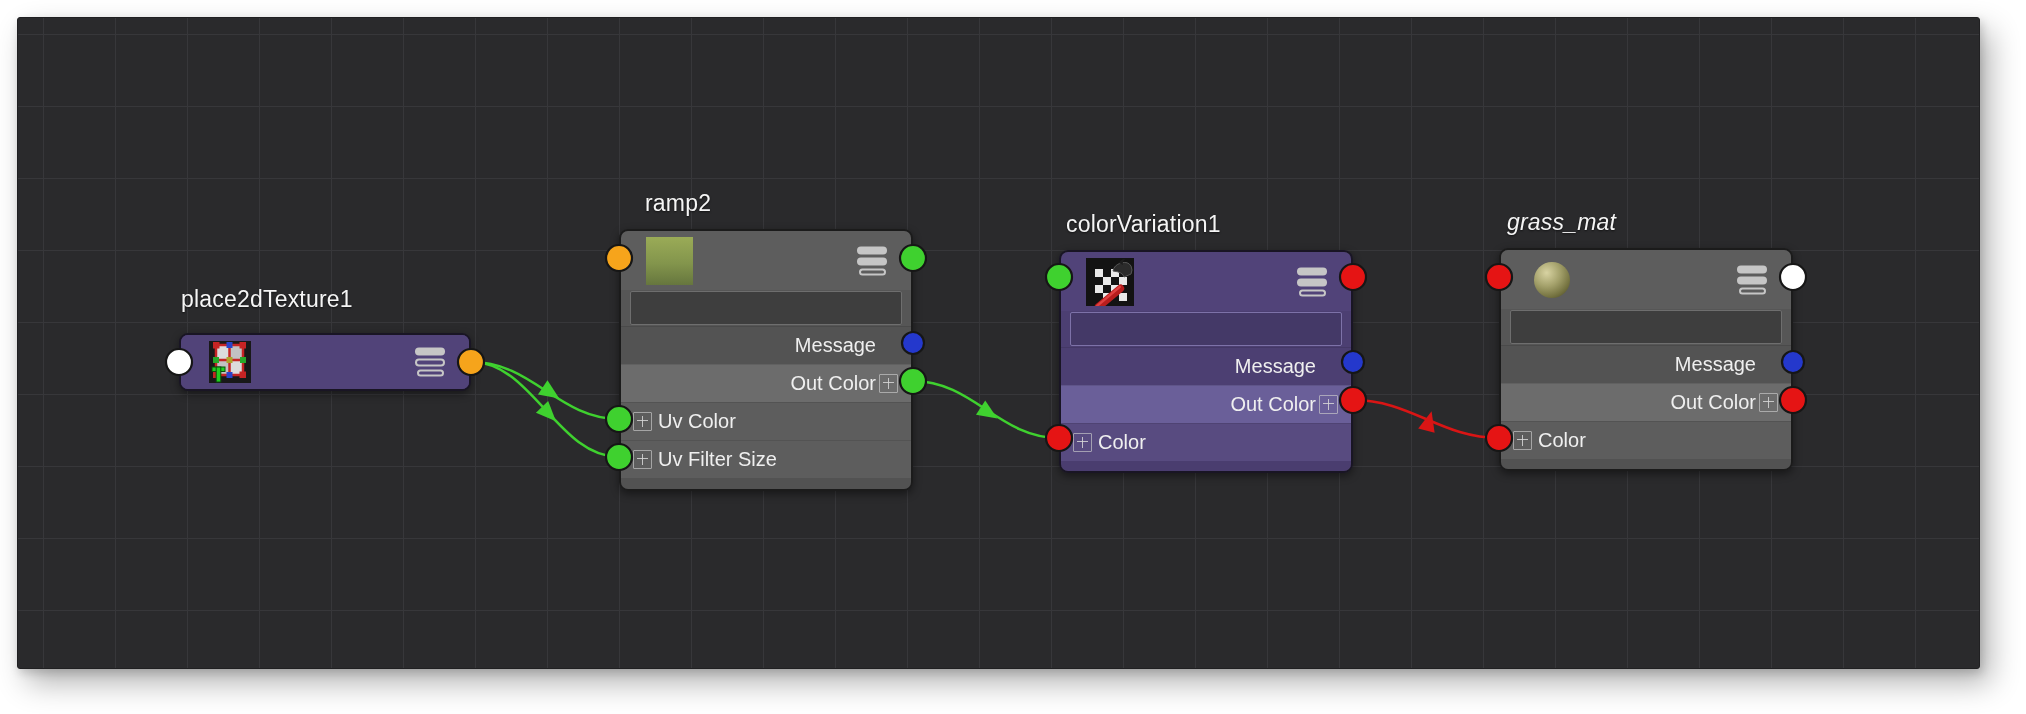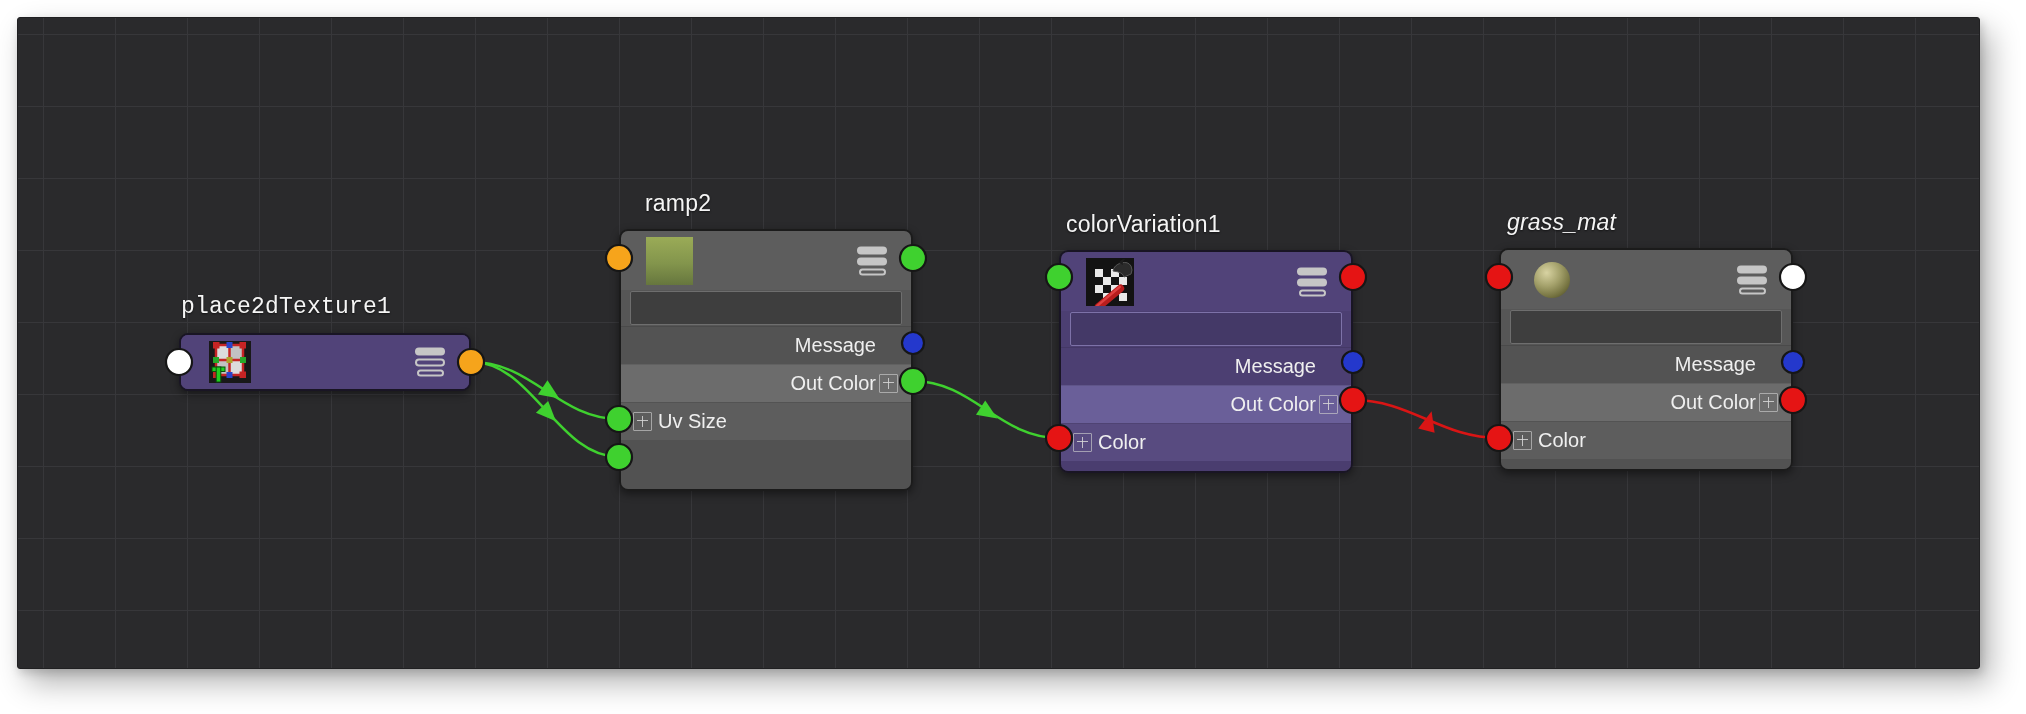--- a/index.html
+++ b/index.html
@@ -102,21 +102,21 @@
     <path d="M454,344 C514,344 540,439 601,439" fill="none" stroke-width="2.5" class="hit" stroke="#3fd12f"></path>
     <path d="M895,363 C955,363 981,420 1041,420" fill="none" stroke-width="2.5" class="hit" stroke="#3fd12f"></path>
     <path d="M1335,382 C1393,382 1423,420 1481,420" fill="none" stroke-width="2.5" class="hit" stroke="#d91515"></path>
 
     <polygon points="-10,-8.5 10,0 -10,8.5" transform="translate(533,375) rotate(34)" fill="#3fd12f"></polygon>
     <polygon points="-10,-8.5 10,0 -10,8.5" transform="translate(531,396) rotate(46)" fill="#3fd12f"></polygon>
     <polygon points="-10,-8.5 10,0 -10,8.5" transform="translate(971,395) rotate(33)" fill="#3fd12f"></polygon>
     <polygon points="-10,-8.5 10,0 -10,8.5" transform="translate(1411,403) rotate(-75)" fill="#d91515"></polygon>
   </svg>
 
-  <div class="node-title" style="left:163px;top:276px;font-family:Liberation Mono, monospace;">place2dTexture1</div>
+  <div class="node-title" style="left:163px;top:268px;">place2dTexture1</div>
   <div class="node-title" style="left:607px;top:172px;margin-left:20px;">ramp2</div>
   <div class="node-title" style="left:1048px;top:193px;">colorVariation1</div>
   <div class="node-title" style="left:1489px;top:191px;font-style:italic;">grass_mat</div>
 
   <div class="node purple p2d" style="left:161px;top:315px;width:292px;height:58px;">
     <div class="header">
       <svg class="hicon" width="42" height="42" viewBox="0 0 42 42">
         <rect x="0" y="0" width="42" height="42" fill="#191919"></rect>
         <rect x="7" y="4" width="27" height="30" fill="#dcdcdc"></rect>
         <rect x="20.5" y="4" width="13.5" height="15" fill="#c2c2c2"></rect>
@@ -168,21 +168,25 @@
     <div class="row right msg">
       <span class="lbl">Message</span>
       <span class="plusbox ghost"></span>
     </div>
     <div class="row right hi">
       <span class="lbl">Out Color</span>
       <span class="plusbox"></span>
     </div>
     <div class="row left plain">
       <span class="plusbox"></span>
-      <span class="lbl">Uv Size</span>
+      <span class="lbl">Uv Color</span>
+    </div>
+    <div class="row left plain">
+      <span class="plusbox"></span>
+      <span class="lbl">Uv Filter Size</span>
     </div>
     <div class="footer"></div>
   </div>
 
   <div class="node purple" style="left:1041px;top:232px;width:294px;height:223px;">
     <div class="header" style="height:59px;">
       <svg class="hicon" width="48" height="48" viewBox="0 0 48 48">
         <rect x="0" y="0" width="48" height="48" fill="#131313"></rect>
         <g fill="#e9e9e9">
           <rect x="9" y="11" width="8" height="8"></rect>

